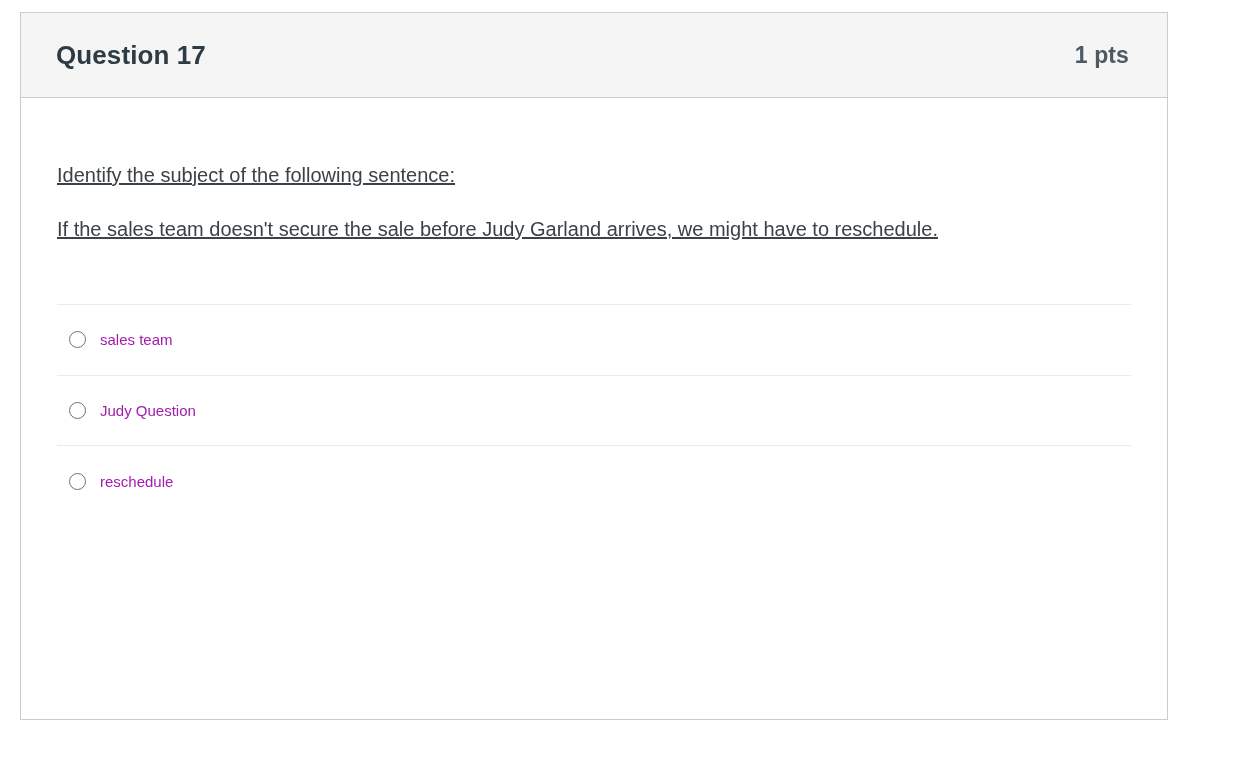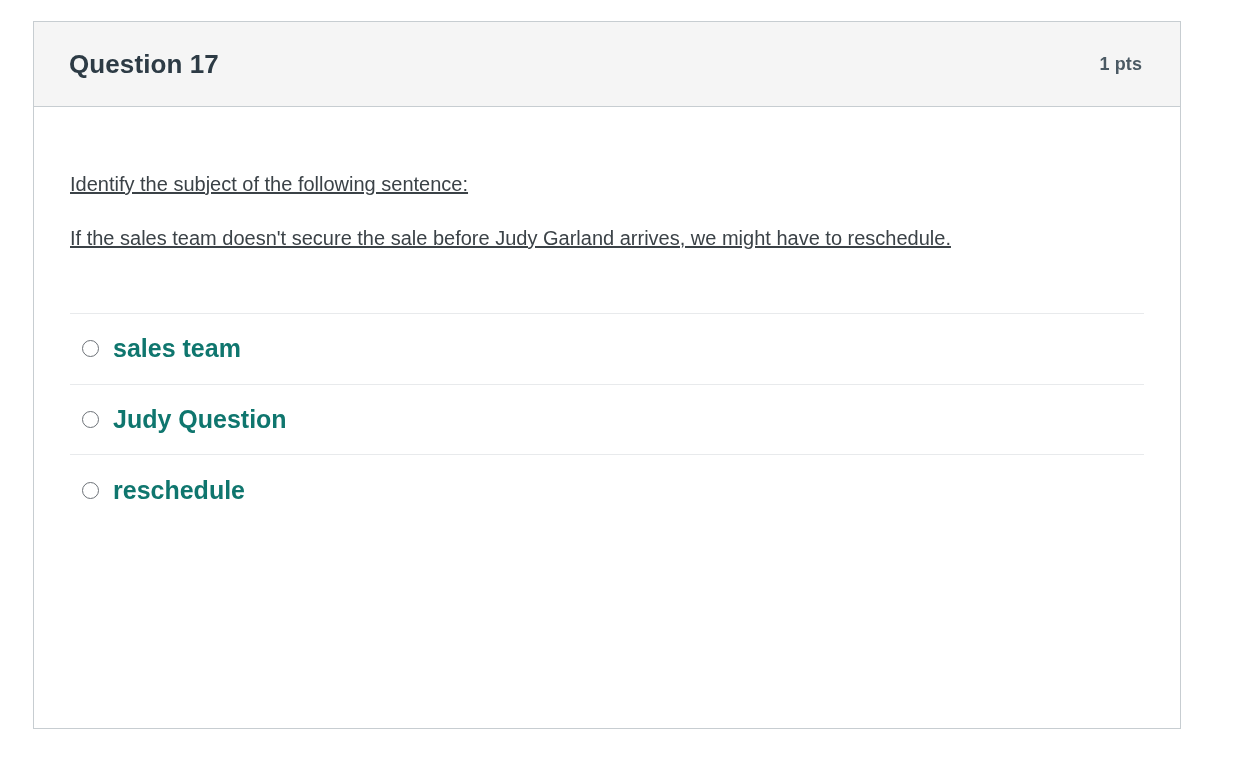--- a/index.html
+++ b/index.html
@@ -11,27 +11,26 @@
     height: 764px;
     background: #ffffff;
     font-family: "Liberation Sans", sans-serif;
     -webkit-font-smoothing: antialiased;
     overflow: hidden;
   }
 
   #question-card {
     position: absolute;
     left: 20px;
-    top: 21px;
+    top: 12px;
     width: 1148px;
     height: 708px;
     border: 1px solid #c7cdd1;
     background: #ffffff;
     box-sizing: border-box;
-    margin-left: 13px;
   }
 
   #question-header {
     height: 85px;
     background: #f5f5f5;
     border-bottom: 1px solid #c7cdd1;
     box-sizing: border-box;
     display: flex;
     align-items: center;
     justify-content: space-between;
@@ -39,21 +38,21 @@
   }
 
   #question-title {
     font-size: 26px;
     font-weight: bold;
     color: #2d3b45;
     letter-spacing: 0.1px;
   }
 
   #question-points {
-    font-size: 18px;
+    font-size: 23px;
     font-weight: bold;
     color: #4b5a64;
     letter-spacing: 0.1px;
   }
 
   #question-body {
     padding: 62px 36px 0 36px;
   }
 
   .question-text {
@@ -87,24 +86,23 @@
     height: 17px;
     border: 1.6px solid #6d7278;
     border-radius: 50%;
     background: #ffffff;
     box-sizing: border-box;
     flex: 0 0 auto;
   }
 
   .answer-label {
     margin-left: 14px;
-    font-size: 25px;
-    color: #0f766e;
+    font-size: 15px;
+    color: #a21caf;
     line-height: 1;
-    font-weight: bold;
   }
 </style>
 </head>
 <body>
 
 <div id="question-card">
 
   <div id="question-header">
     <div id="question-title">Question 17</div>
     <div id="question-points">1 pts</div>

